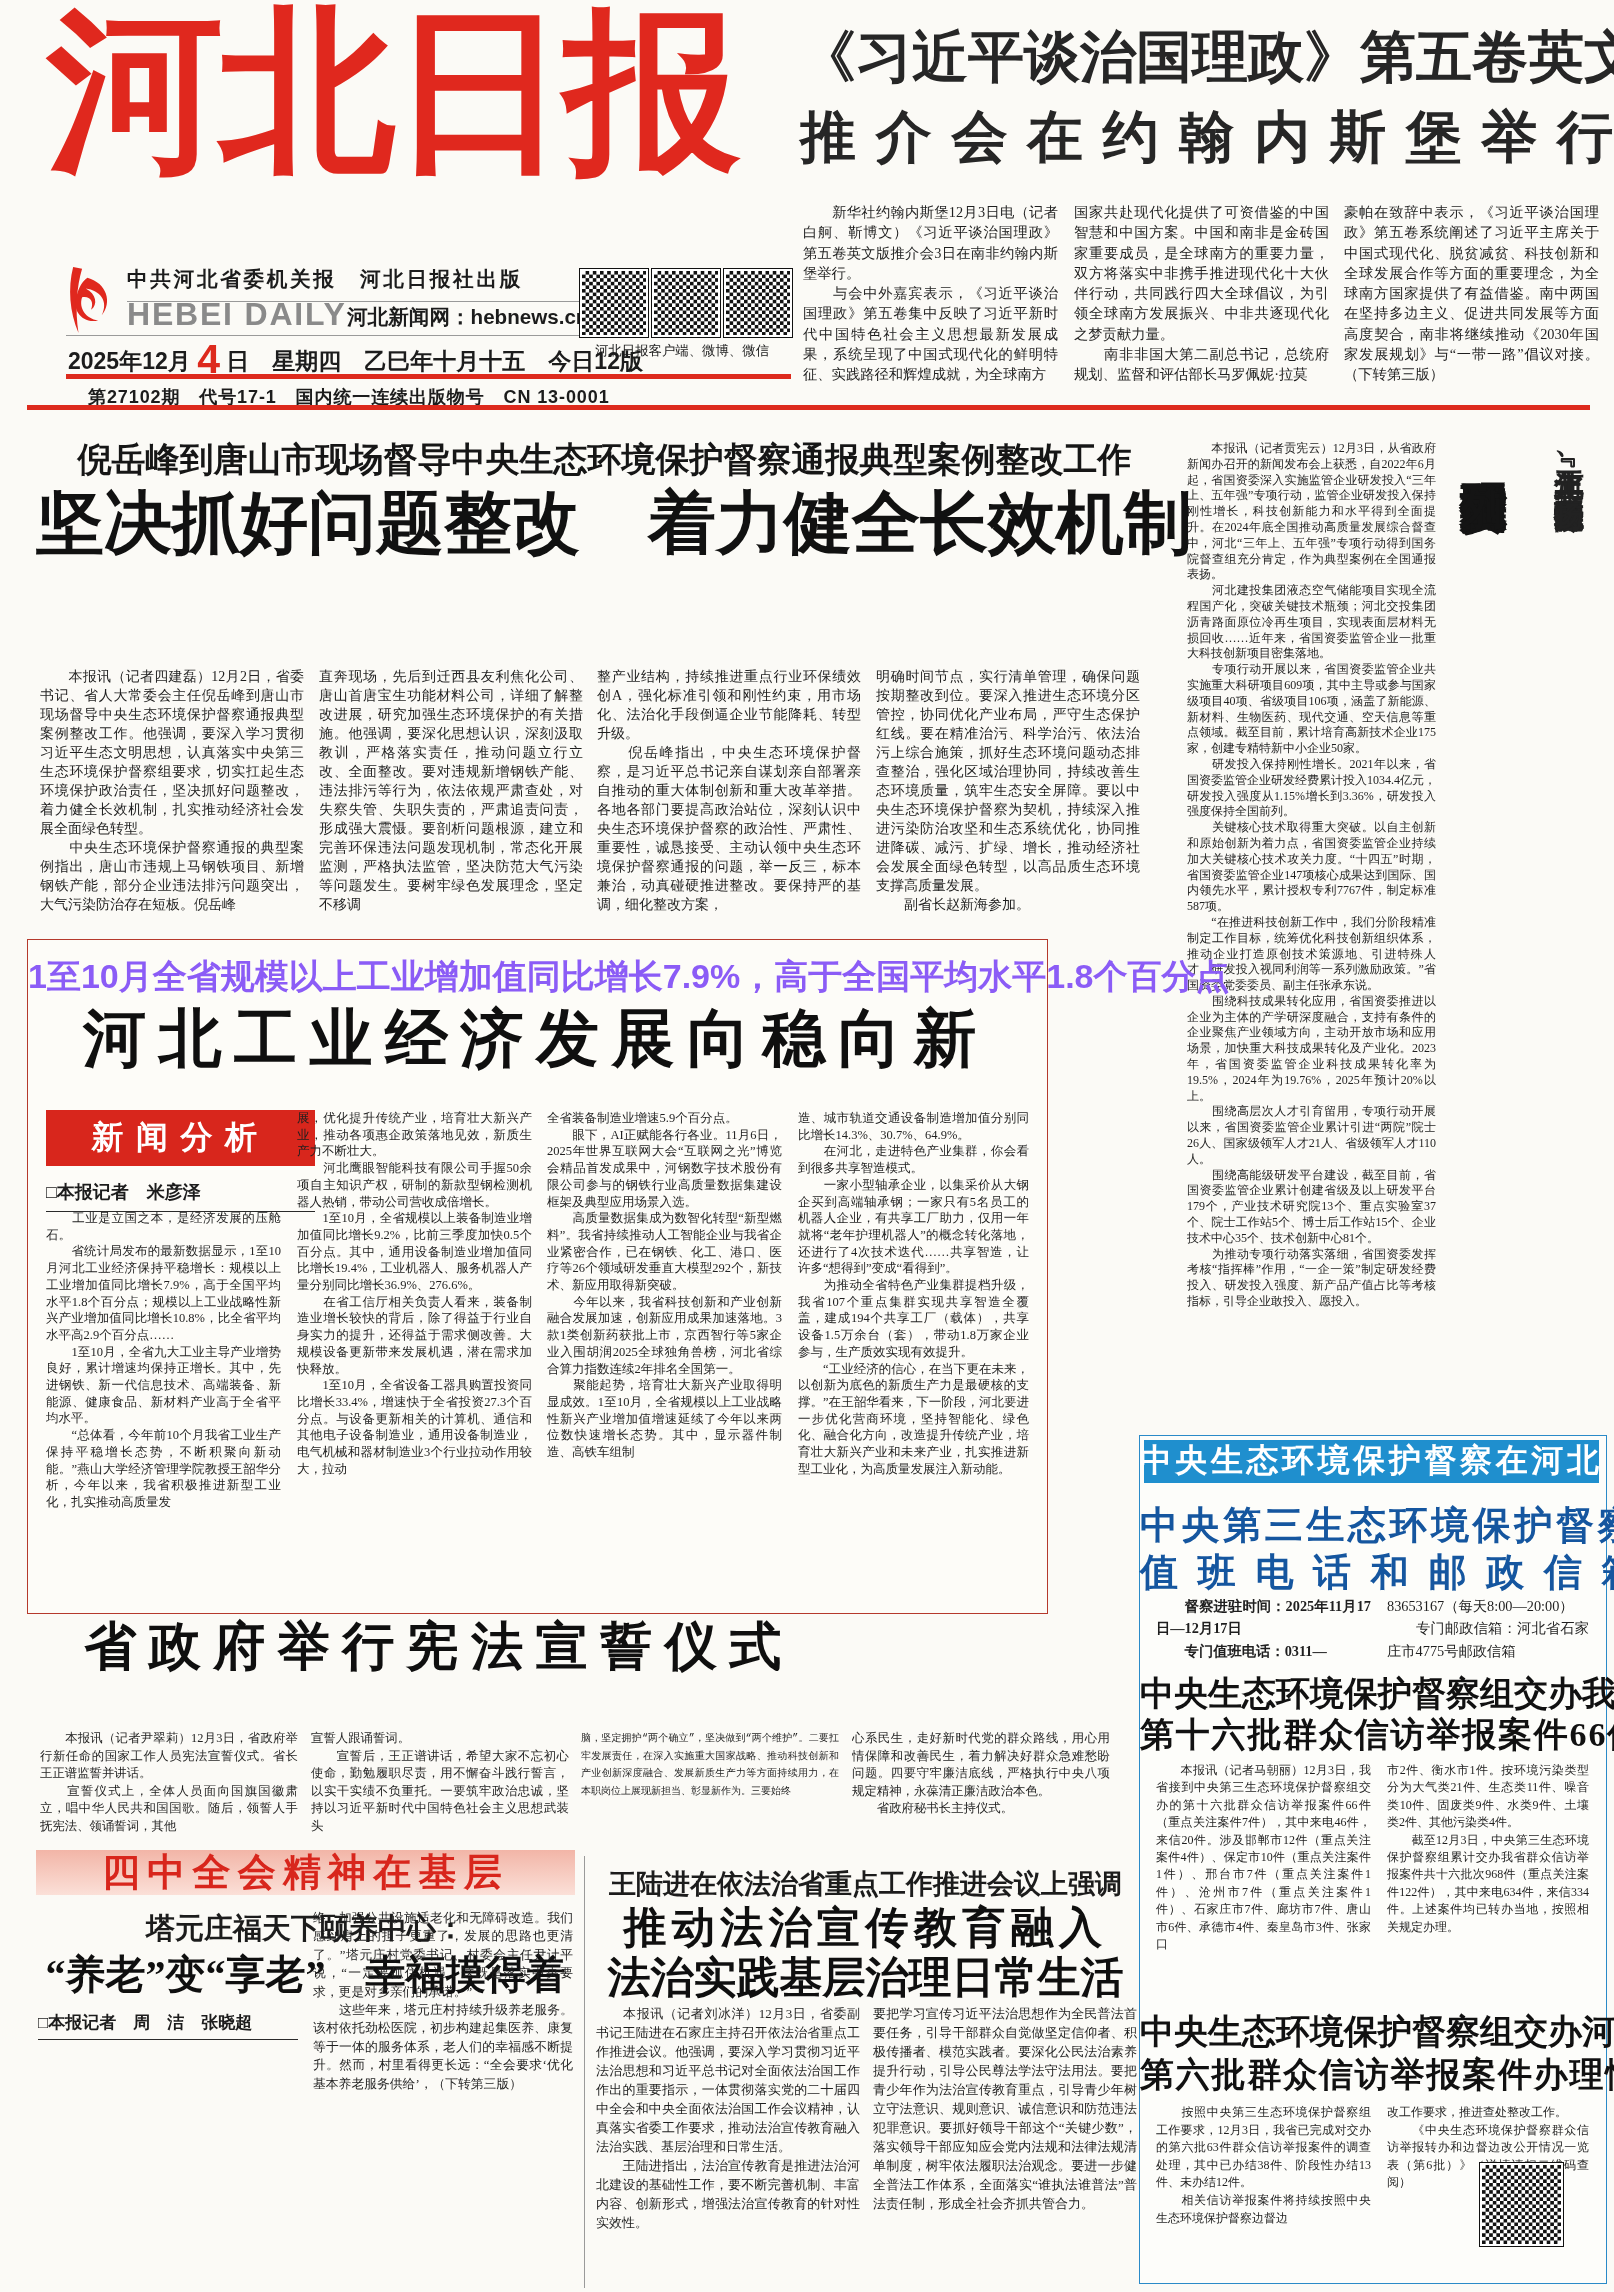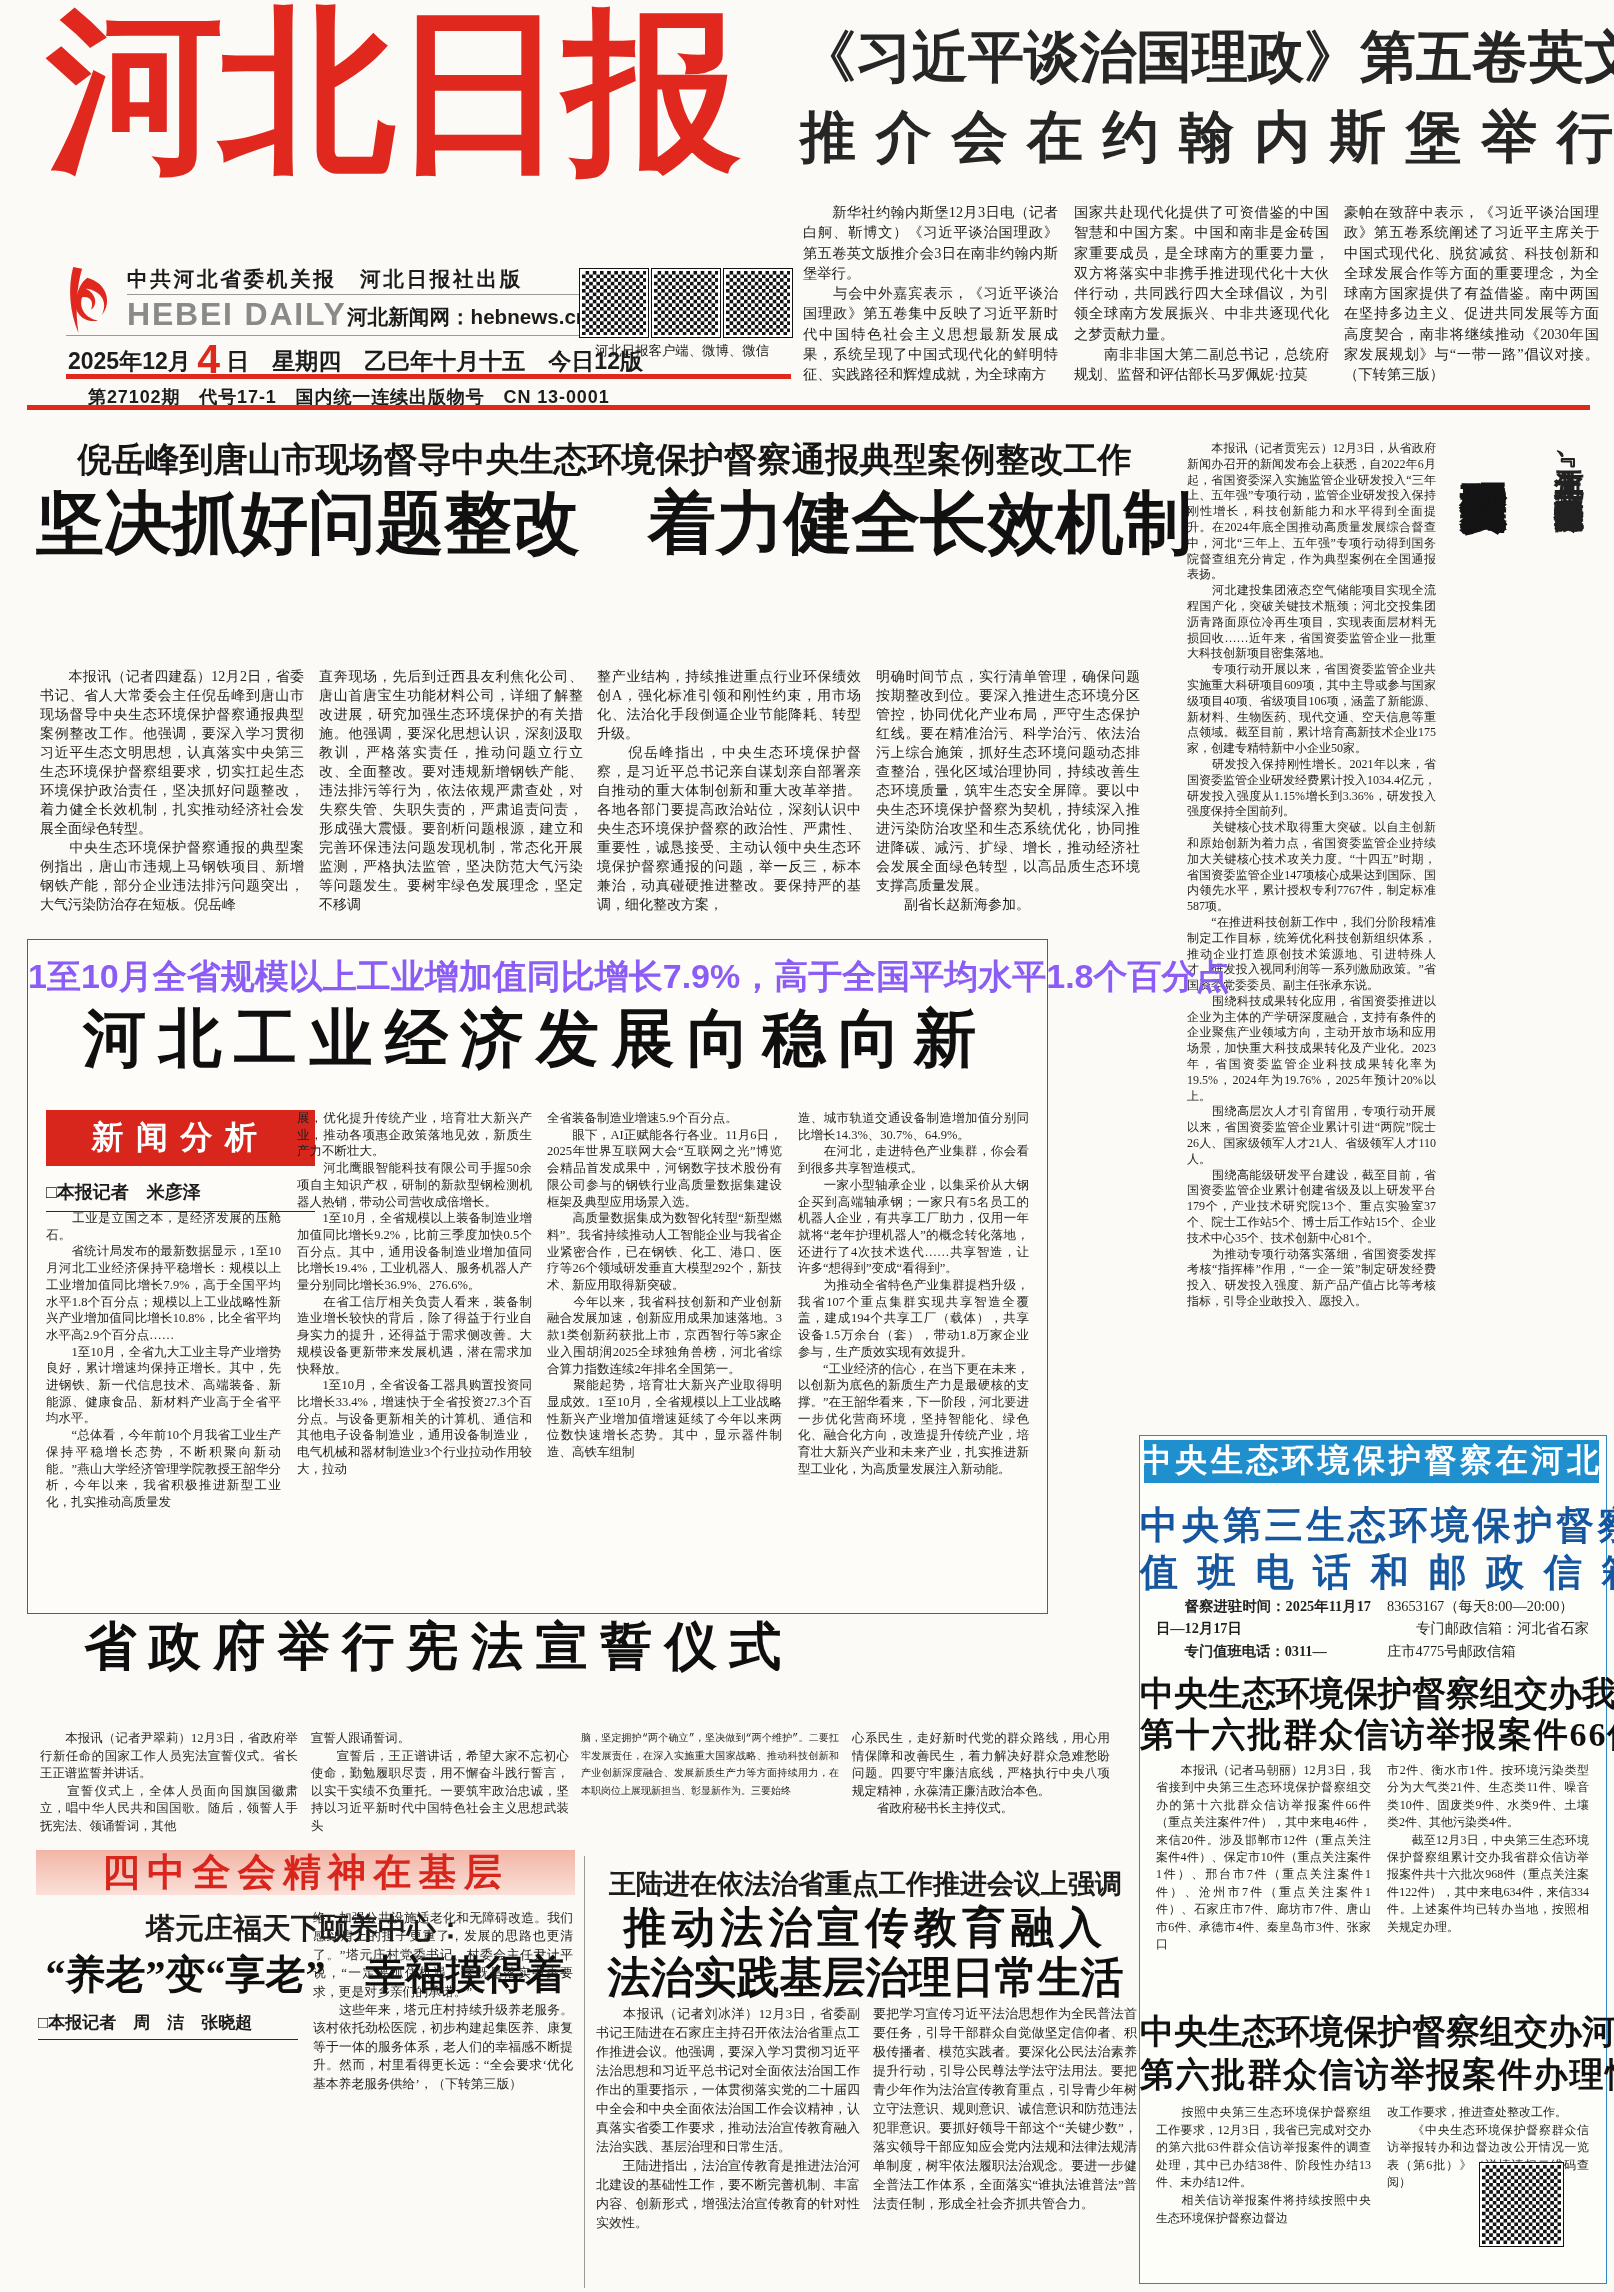--- a/index.html
+++ b/index.html
@@ -38,21 +38,21 @@
 
   <div class="abs red b" style="left:47px;top:-25px;width:752px;font-size:176px;letter-spacing:-3.6px;white-space:nowrap;color:#e0281e;">河北日报</div>
 
   <div class="abs" style="left:66px;top:265px;width:50px;height:70px;">
     <svg width="50" height="70" viewBox="0 0 56 78">
       <path d="M8 2 C2 26 4 52 14 76 C10 50 12 24 18 4 Z" fill="#e0281e"></path>
       <path d="M24 14 C46 20 52 42 40 56 C48 40 38 28 22 26 C34 32 36 44 28 50 C32 40 26 34 18 36 C14 48 22 60 36 62 C18 66 6 50 12 34 C14 26 18 18 24 14 Z" fill="#e0281e"></path>
     </svg>
   </div>
 
-  <div class="abs sans b" style="left:127px;top:265px;width:502px;font-size:20.6px;letter-spacing:2.7px;border-bottom:0.9px solid #999;padding-bottom:1px;">中共河北省委机关报　河北日报社出版</div>
+  <div class="abs sans b" style="left:127px;top:265px;width:502px;font-size:20.6px;letter-spacing:2.7px;border-bottom:0.9px solid #999;padding-bottom:8px;">中共河北省委机关报　河北日报社出版</div>
 
   <div class="abs sans b" style="left:127px;top:296px;font-size:32px;color:#8a8a8a;letter-spacing:1.8px;">HEBEI DAILY</div>
   <div class="abs sans b" style="left:347px;top:303px;font-size:20.6px;">河北新闻网：hebnews.cn</div>
   <div class="abs hairline" style="left:66px;top:335px;width:562px;height:0.9px;"></div>
 
   <div class="abs sans b" style="left:68px;top:339px;font-size:23px;white-space:nowrap;">
     <span>2025年12月</span>
     <span class="red" style="font-size:41px;line-height:1;vertical-align:-3.6px;">4</span>
     <span>日　星期四　乙巳年十月十五　今日12版</span>
   </div>

